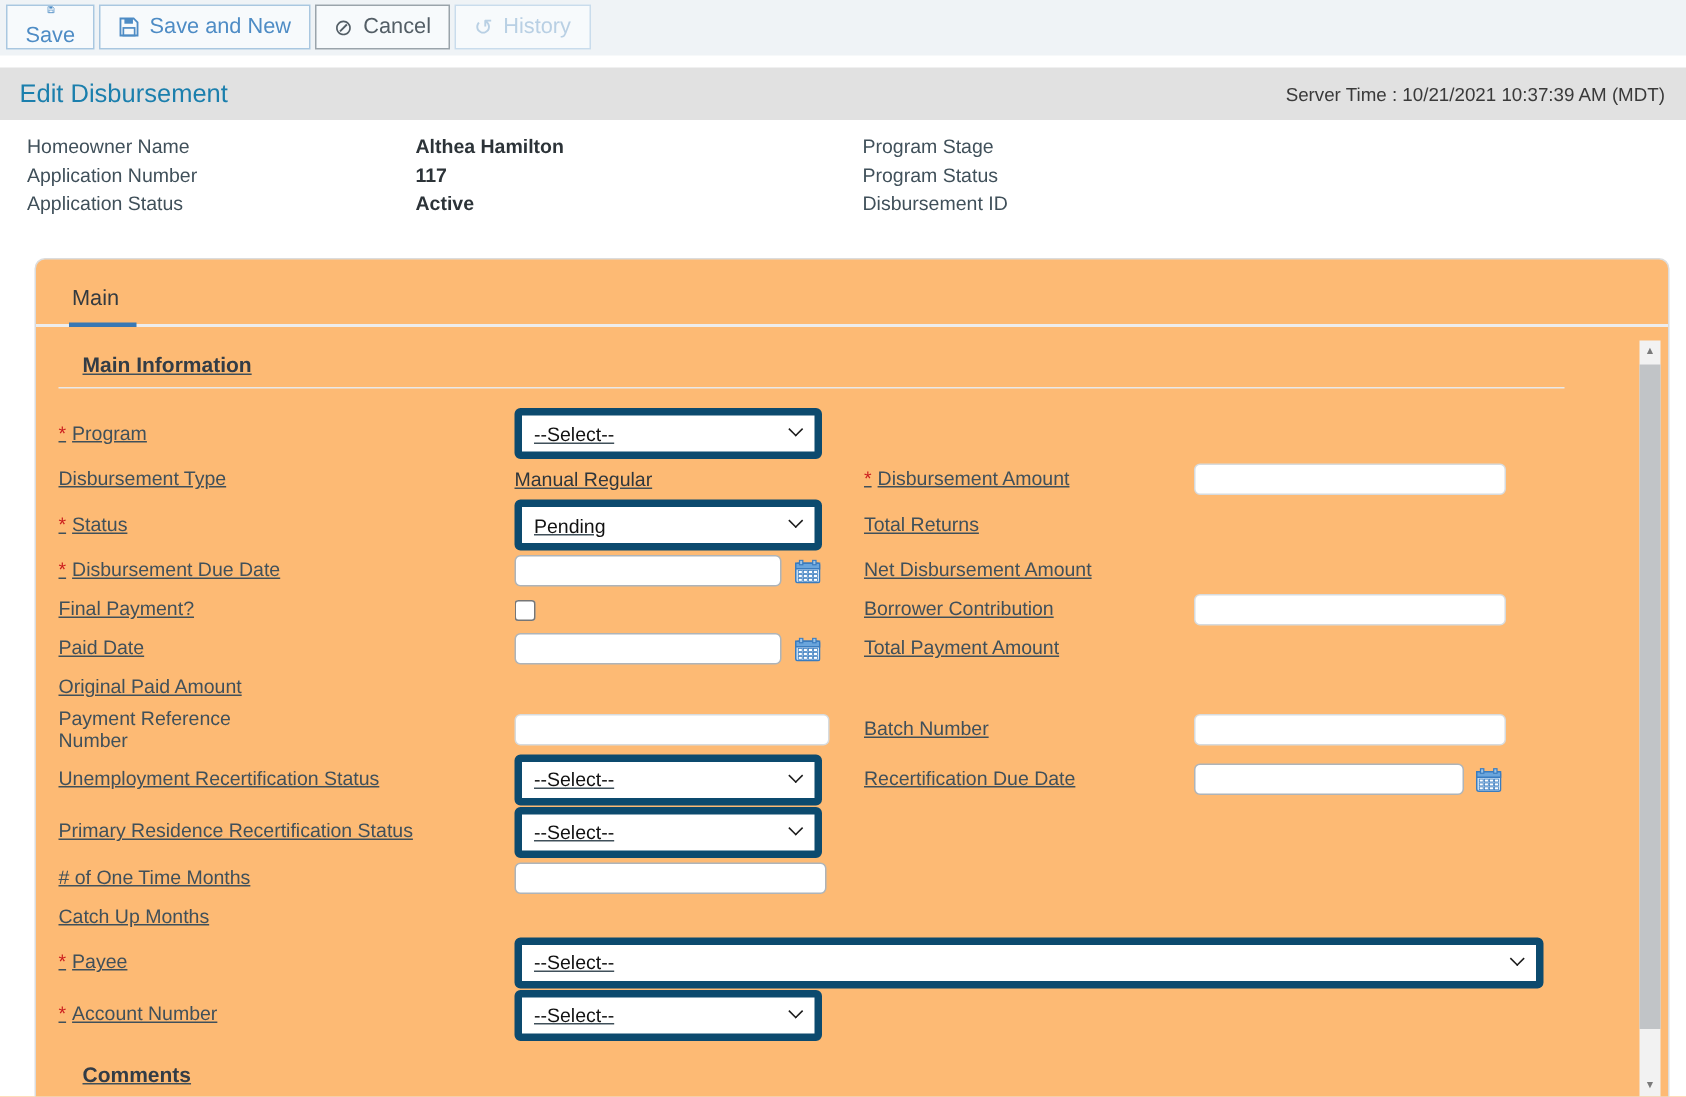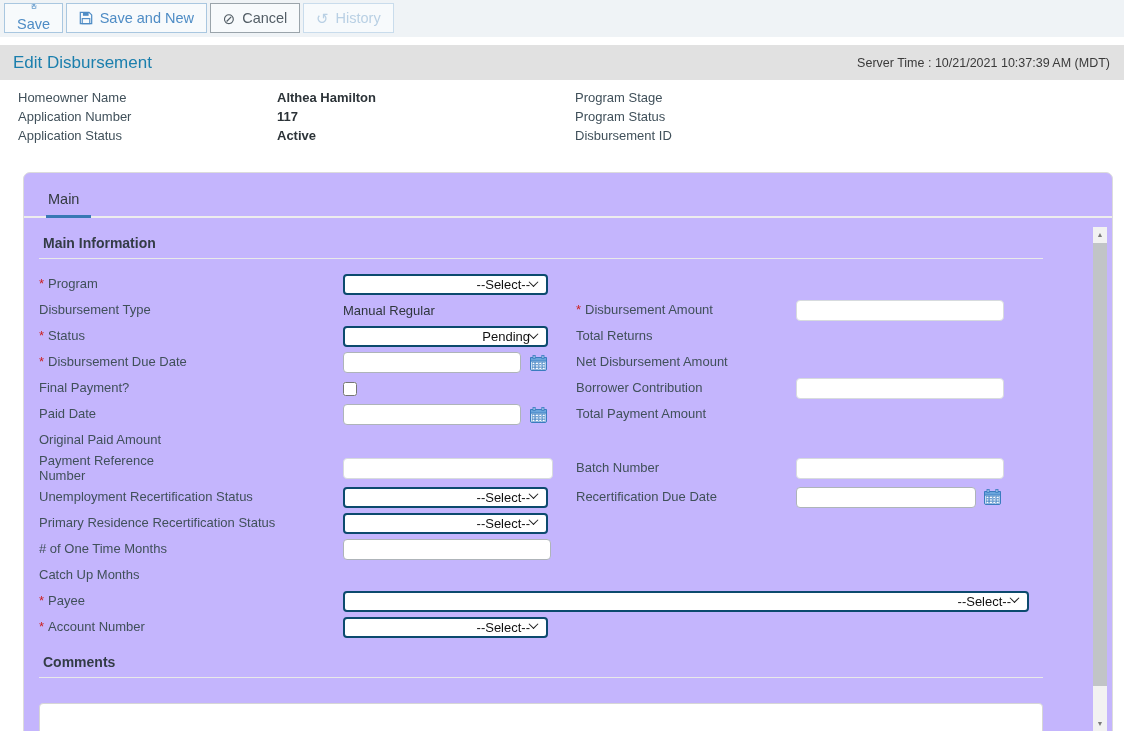--- a/index.html
+++ b/index.html
@@ -65,66 +65,67 @@
   }
   .summary .s-label { color: #40505a; }
   .summary .s-value { color: #2c3338; font-weight: bold; }
 
   
   .card {
     margin: 12px 11px 0 23px;
     height: 560px;
     border: 1px solid #dcdcdc;
     border-radius: 7px 7px 0 0;
-    background: #c4b5fd;
+    background: #fdba74;
     position: relative;
+    text-decoration: underline;
   }
   .tabbar {
     padding: 13px 0 0 22px;
     border-bottom: 2px solid #ededed;
   }
   .tab {
     display: inline-block;
     padding: 5px 12px 8px 2px;
     margin-bottom: -2px;
     font-size: 14.5px;
     color: #333a40;
     border-bottom: 3px solid #3878b4;
     cursor: pointer;
   }
   .content { padding: 17px 69px 0 15px; }
 
   h3.section {
     font-size: 14px;
     color: #333c46;
     font-weight: bold;
-    margin: 0 0 7px 4px;
+    margin: 0 0 7px 16px;
   }
   .divider { border: 0; border-top: 1px solid #e9e9e9; margin: 0 0 13px 0; }
 
   
   .frow { display: flex; align-items: center; min-height: 25px; margin-bottom: 1px; }
   .c1 { flex: 0 0 304px; padding-right: 12px; }
   .c2 { flex: 0 0 233px; display: flex; align-items: center; gap: 9px; }
   .c2w { flex: 1; display: flex; align-items: center; }
   .c3 { flex: 0 0 220px; }
   .c4 { flex: 1; display: flex; align-items: center; gap: 8px; }
   .lbl { color: #40505a; line-height: 1.15; }
   .lbl .wrap { display: inline-block; max-width: 160px; }
   .req { color: #cc1f1f; margin-right: 4px; }
 
   .sel {
     width: 205px;
-    height: 21px;
-    border: 2px solid #0c4a6e;
+    height: 34px;
+    border: 5px solid #0c4a6e;
     border-radius: 4px;
     background: #fff;
     display: flex;
     align-items: center;
-    justify-content: flex-end;
+    justify-content: space-between;
     padding: 0 9px 0 8px;
     color: #111;
     cursor: pointer;
   }
   .sel.wide { width: 686px; }
   .chev {
     width: 7px; height: 7px;
     border-right: 1.8px solid #1a1a1a;
     border-bottom: 1.8px solid #1a1a1a;
     transform: rotate(45deg) translate(-1px,-1px);

